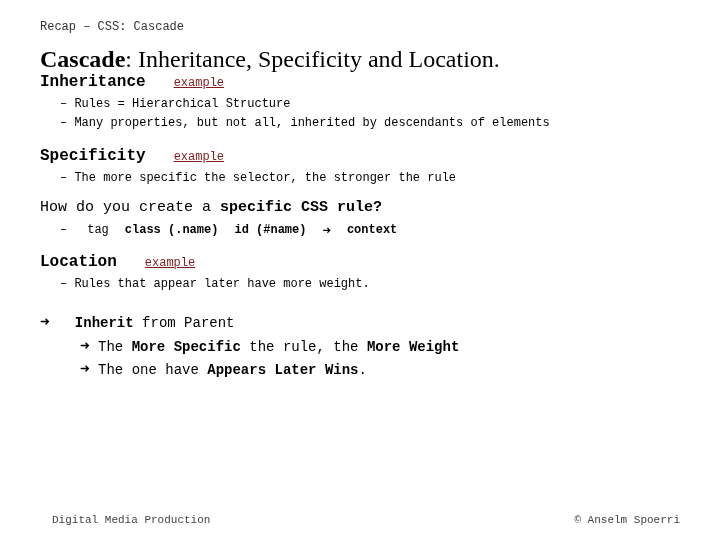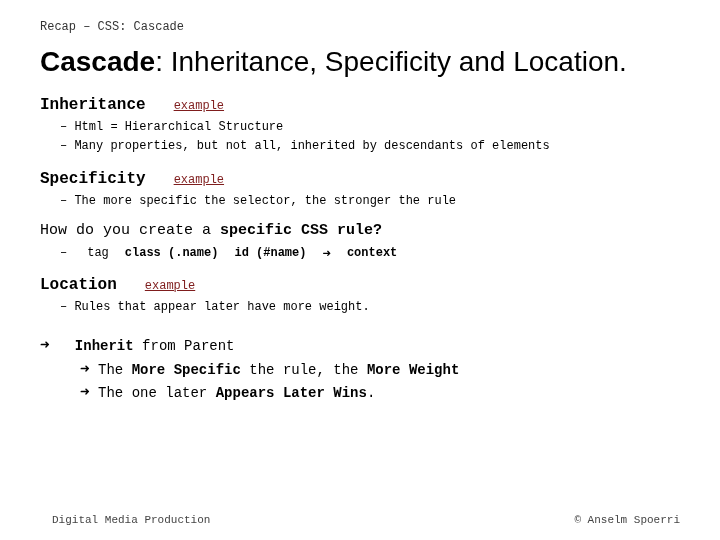--- a/index.html
+++ b/index.html
@@ -26,24 +26,23 @@
     }
 
     .top-bar {
       font-size: 12px;
       color: #333;
       margin-bottom: 12px;
       font-family: 'Courier New', Courier, monospace;
     }
 
     .main-title {
-      font-size: 28px;
-      font-weight: bold;
-      margin-bottom: 18px;
-      font-family: Liberation Sans, sans-serif;
+      font-size: 24px;
+      font-weight: bold;
+      font-family: Liberation Serif, serif;
     }
 
     .main-title .normal {
       font-weight: normal;
     }
 
     .section {
       margin-bottom: 14px;
     }
 
@@ -178,21 +177,21 @@
   <div class="main-title">
     <span>Cascade</span><span class="normal"><span>: </span><span>Inheritance, Specificity and Location.</span></span>
   </div>
 
   <div class="section">
     <div class="section-header">
       <span class="section-title">Inheritance</span>
       <span class="example-link">example</span>
     </div>
     <ul class="bullet-list">
-      <li><span>Html = Hierarchical Structure</span></li>
+      <li><span>Rules = Hierarchical Structure</span></li>
       <li><span>Many properties, but not all, inherited by descendants of elements</span></li>
     </ul>
   </div>
 
   <div class="section">
     <div class="section-header">
       <span class="section-title">Specificity</span>
       <span class="example-link">example</span>
     </div>
     <ul class="bullet-list">
@@ -229,21 +228,21 @@
       <span class="bold">Inherit</span>
       <span> from Parent</span>
     </div>
     <div class="sub-inherit">
       <div class="line">
         <span class="arrow">➜</span>
         <span>The </span><span class="bold">More Specific</span><span> the rule, the </span><span class="bold">More Weight</span>
       </div>
       <div class="line">
         <span class="arrow">➜</span>
-        <span>The one later </span><span class="bold">Appears Later Wins</span><span>.</span>
+        <span>The one have </span><span class="bold">Appears Later Wins</span><span>.</span>
       </div>
     </div>
   </div>
 
   <div class="footer">
     <span>Digital Media Production</span>
     <span>© Anselm Spoerri</span>
   </div>
 
 </div>

